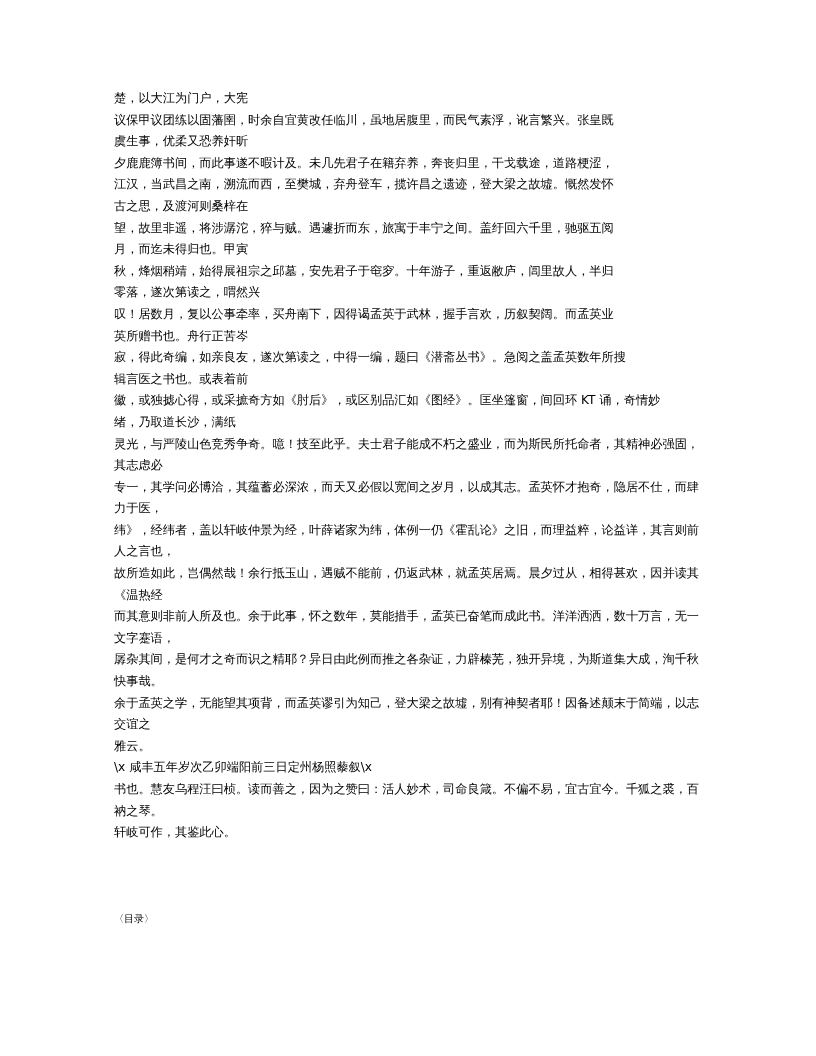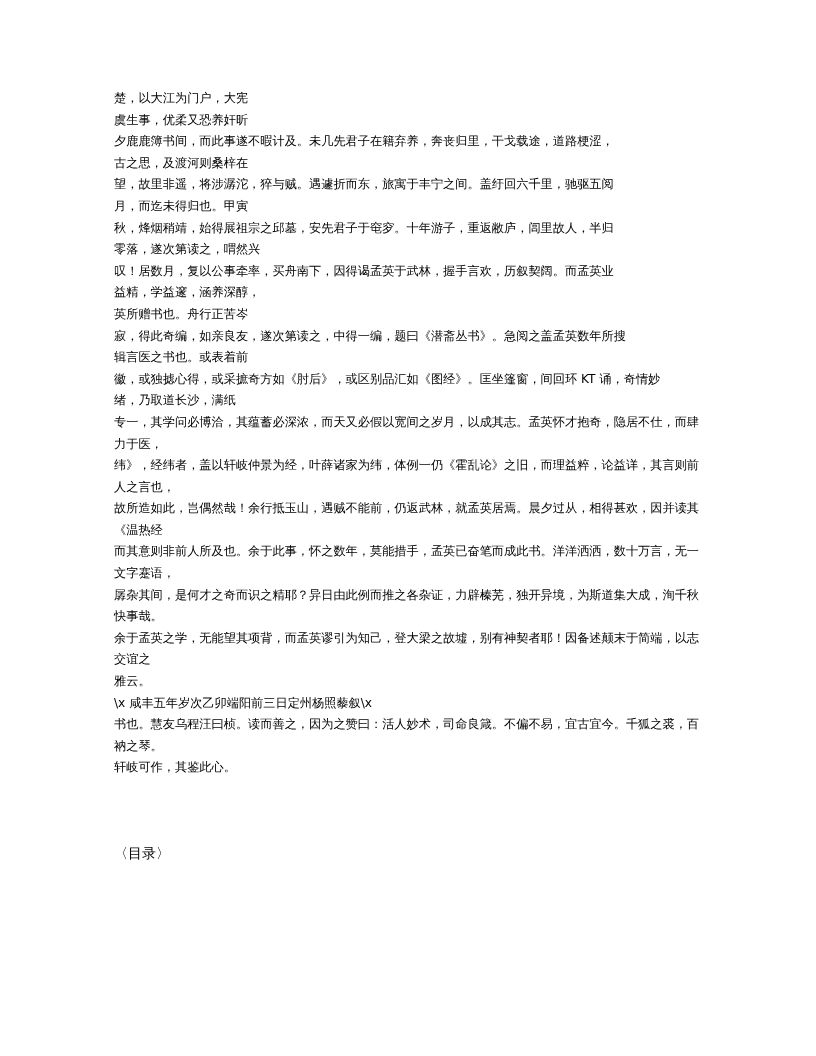--- a/index.html
+++ b/index.html
@@ -28,46 +28,48 @@
     color: #000000;
     white-space: pre-wrap;
     word-break: break-all;
     text-align: left;
   }
   .spacer-block {
     height: 64px;
   }
   .toc-line {
     font-family: "DejaVu Sans", "Liberation Sans", sans-serif;
-    font-size: 14px;
+    font-size: 10px;
     line-height: 21.6px;
     color: #000000;
     white-space: pre-wrap;
   }
 </style>
 </head>
 <body>
 
 <div class="page">
   <div class="doc-body">
     <div class="line">楚，以大江为门户，大宪</div>
+    <div class="line">议保甲议团练以固藩圉，时余自宜黄改任临川，虽地居腹里，而民气素浮，讹言繁兴。张皇既</div>
     <div class="line">虞生事，优柔又恐养奸昕</div>
     <div class="line">夕鹿鹿簿书间，而此事遂不暇计及。未几先君子在籍弃养，奔丧归里，干戈载途，道路梗涩，</div>
+    <div class="line">江汉，当武昌之南，溯流而西，至樊城，弃舟登车，揽许昌之遗迹，登大梁之故墟。慨然发怀</div>
     <div class="line">古之思，及渡河则桑梓在</div>
     <div class="line">望，故里非遥，将涉潺沱，猝与贼。遇遽折而东，旅寓于丰宁之间。盖纡回六千里，驰驱五阅</div>
     <div class="line">月，而迄未得归也。甲寅</div>
     <div class="line">秋，烽烟稍靖，始得展祖宗之邱墓，安先君子于窀穸。十年游子，重返敝庐，闾里故人，半归</div>
     <div class="line">零落，遂次第读之，喟然兴</div>
     <div class="line">叹！居数月，复以公事牵率，买舟南下，因得谒孟英于武林，握手言欢，历叙契阔。而孟英业</div>
-    <div class="line">益精，学益邃，涵养深醇，</div>
     <div class="line">英所赠书也。舟行正苦岑</div>
     <div class="line">寂，得此奇编，如亲良友，遂次第读之，中得一编，题曰《潜斋丛书》。急阅之盖孟英数年所搜</div>
     <div class="line">辑言医之书也。或表着前</div>
     <div class="line">徽，或独摅心得，或采摭奇方如《肘后》，或区别品汇如《图经》。匡坐篷窗，间回环 KT 诵，奇情妙</div>
     <div class="line">绪，乃取道长沙，满纸</div>
+    <div class="line">灵光，与严陵山色竞秀争奇。噫！技至此乎。夫士君子能成不朽之盛业，而为斯民所托命者，其精神必强固，其志虑必</div>
     <div class="line">专一，其学问必博洽，其蕴蓄必深浓，而天又必假以宽间之岁月，以成其志。孟英怀才抱奇，隐居不仕，而肆力于医，</div>
     <div class="line">纬》，经纬者，盖以轩岐仲景为经，叶薛诸家为纬，体例一仍《霍乱论》之旧，而理益粹，论益详，其言则前人之言也，</div>
     <div class="line">故所造如此，岂偶然哉！余行抵玉山，遇贼不能前，仍返武林，就孟英居焉。晨夕过从，相得甚欢，因并读其《温热经</div>
     <div class="line">而其意则非前人所及也。余于此事，怀之数年，莫能措手，孟英已奋笔而成此书。洋洋洒洒，数十万言，无一文字蹇语，</div>
     <div class="line">孱杂其间，是何才之奇而识之精耶？异日由此例而推之各杂证，力辟榛芜，独开异境，为斯道集大成，洵千秋快事哉。</div>
     <div class="line">余于孟英之学，无能望其项背，而孟英谬引为知己，登大梁之故墟，别有神契者耶！因备述颠末于简端，以志交谊之</div>
     <div class="line">雅云。</div>
     <div class="line">\x 咸丰五年岁次乙卯端阳前三日定州杨照藜叙\x</div>
     <div class="line">书也。慧友乌程汪曰桢。读而善之，因为之赞曰：活人妙术，司命良箴。不偏不易，宜古宜今。千狐之裘，百衲之琴。</div>
     <div class="line">轩岐可作，其鉴此心。</div>

